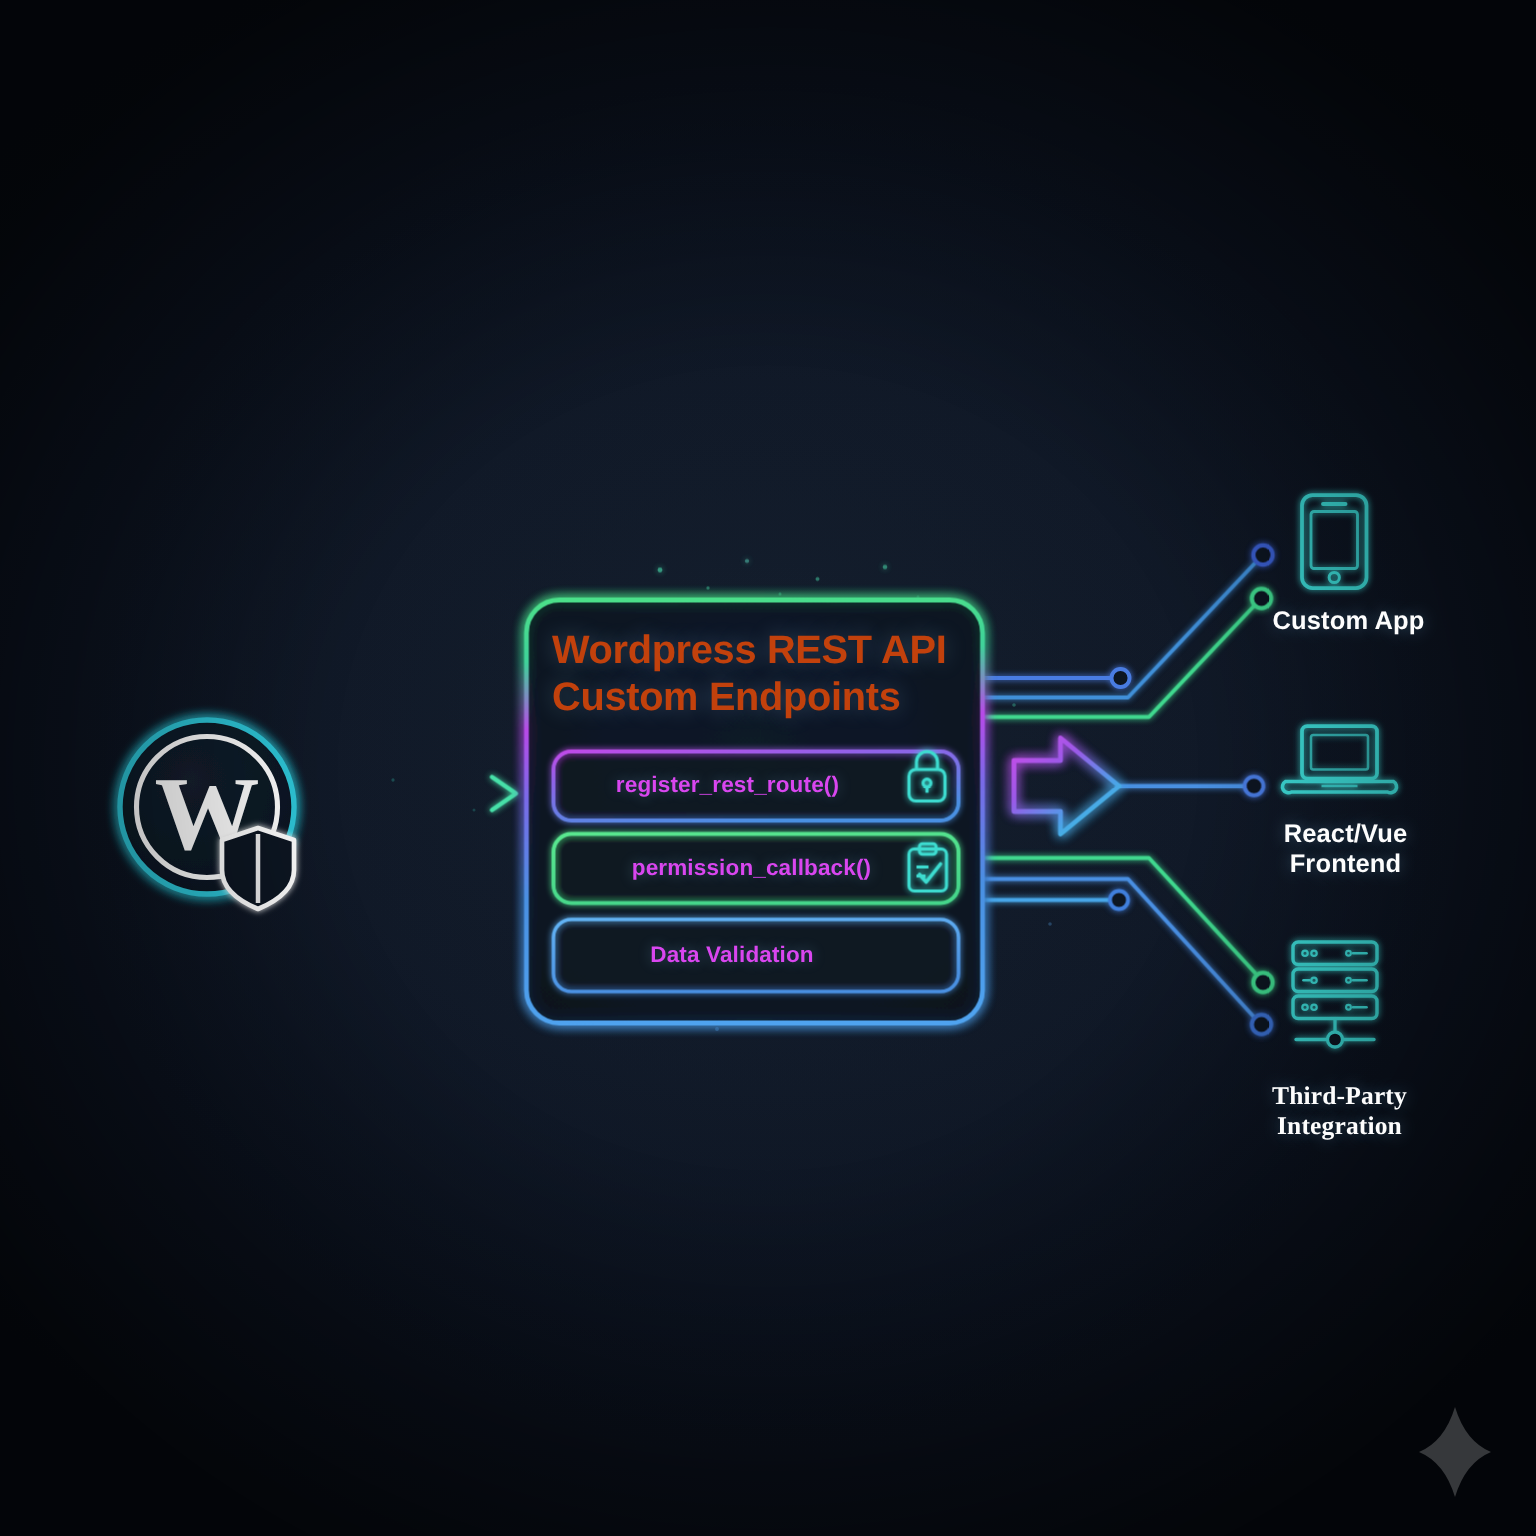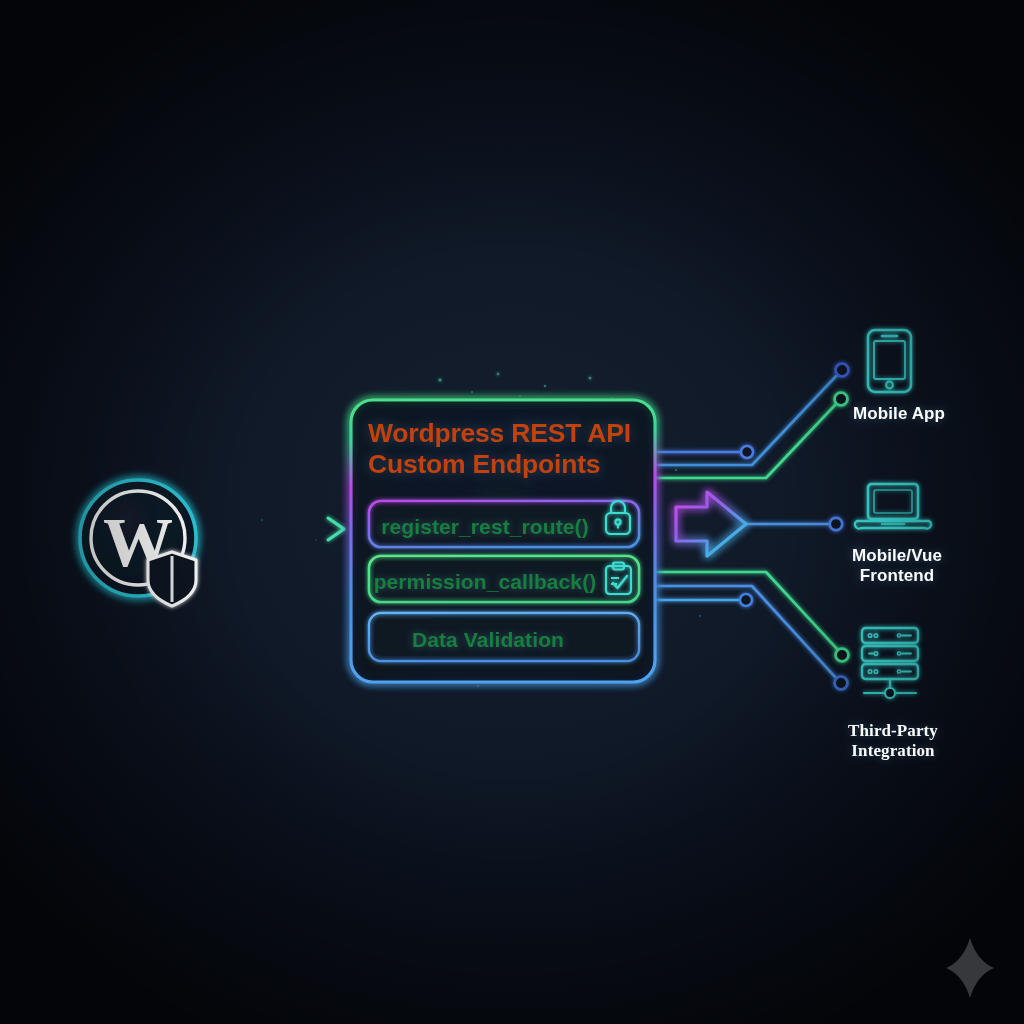--- a/index.html
+++ b/index.html
@@ -41,21 +41,21 @@
     text-shadow:0 0 10px rgba(120,190,230,.35);
     white-space:pre-line;
   }
   #card-title{
     position:absolute; left:368px; top:418px; width:300px;
     color:#c2410c; font-size:26.5px; font-weight:700; line-height:1.16;
     letter-spacing:-.2px; white-space:pre-line;
     text-shadow:0 0 14px rgba(140,200,240,.30);
   }
   .row-text{
-    position:absolute; color:#15803d; font-size:21px; font-weight:600;
+    position:absolute; color:#d946ef; font-size:15px; font-weight:600;
     letter-spacing:.1px; text-shadow:0 0 9px rgba(130,190,235,.33);
     text-align:center;
   }
   .ep-label{ font-size:17px; color:#fdfdfd; }
 </style>
 </head>
 <body>
 
 <div id="stage"></div>
 <div id="ringglow"></div>
@@ -276,20 +276,20 @@
     <path d="M970 938 Q977 961 994 968 Q977 975 970 998 Q963 975 946 968 Q963 961 970 938 Z" fill="#9aa0a6" opacity="0.92"></path>
   </g>
 </svg>
 
 <div id="vignette"></div>
 
 <div id="card-title">Wordpress REST API
 Custom Endpoints</div>
 
 <div class="row-text" style="left:369px; top:515px; width:232px;">register_rest_route()</div>
-<div class="row-text" style="left:369px; top:570px; width:232px;">permission_callback()</div>
+<div class="row-text" style="left:369px; top:570px; width:264px;">permission_callback()</div>
 <div class="row-text" style="left:369px; top:628px; width:238px;">Data Validation</div>
 
-<div class="lbl ep-label" style="left:814px; top:404px; width:170px;">Mobile App</div>
-<div class="lbl ep-label" style="left:812px; top:546px; width:170px;">Mobile/Vue
+<div class="lbl ep-label" style="left:814px; top:404px; width:170px;">Custom App</div>
+<div class="lbl ep-label" style="left:812px; top:546px; width:170px;">React/Vue
 Frontend</div>
 <div class="lbl ep-label" style="left:804px; top:721px; width:178px;font-family:Liberation Serif, serif;">Third-Party
 Integration</div>
 
 </body></html>

